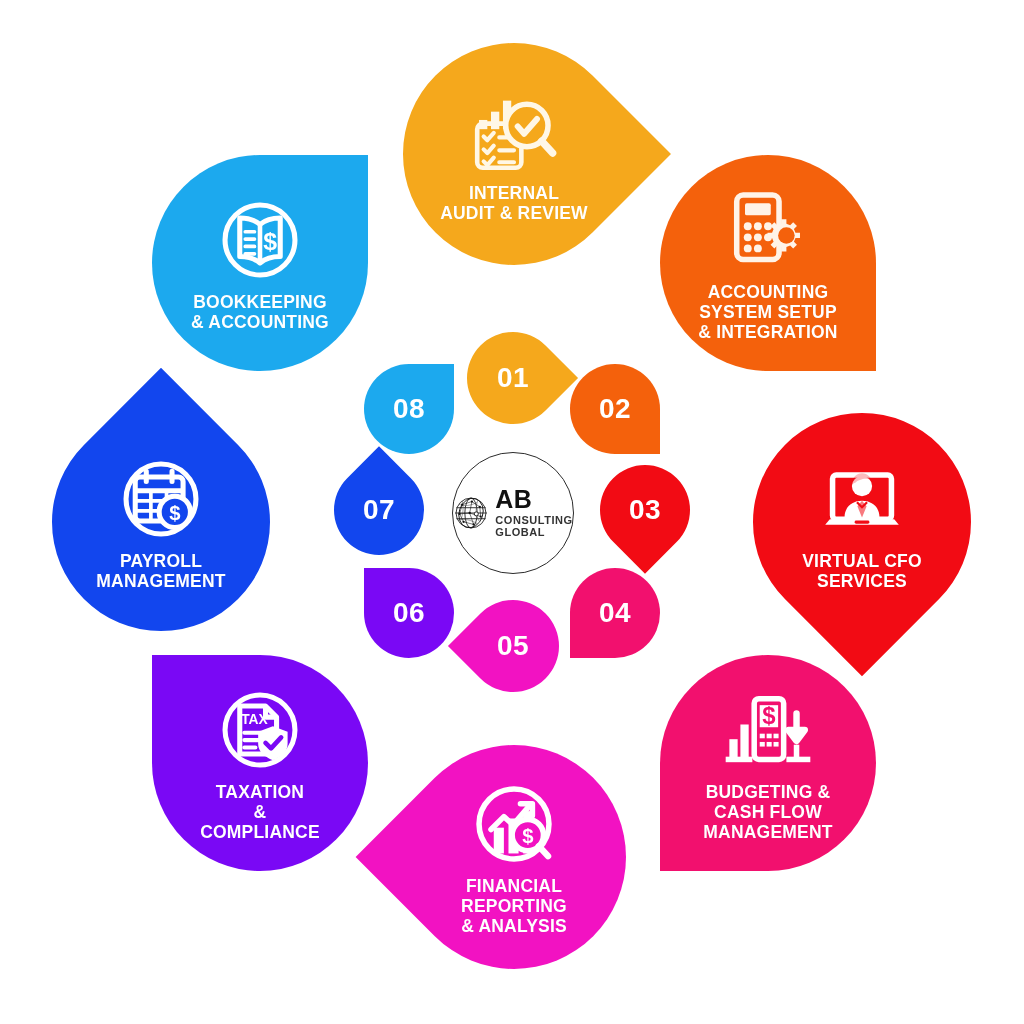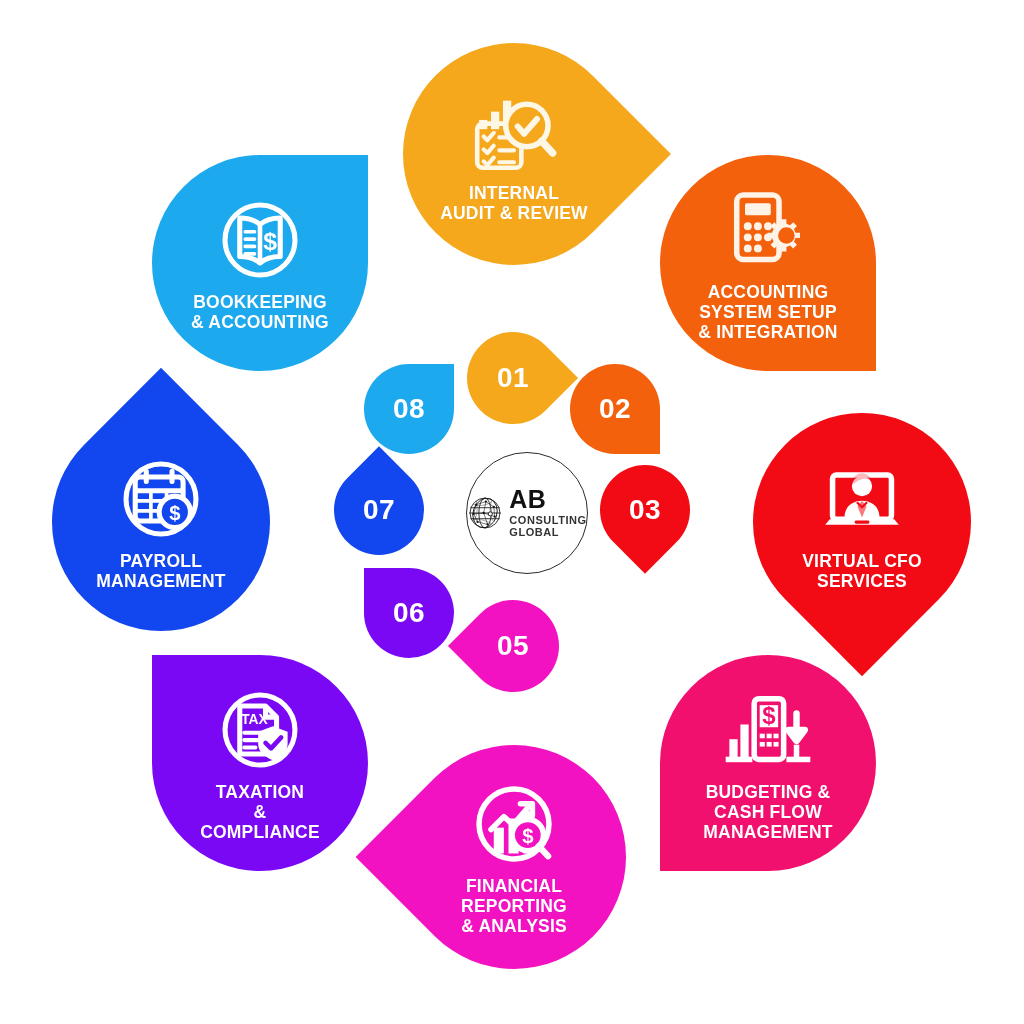--- a/index.html
+++ b/index.html
@@ -50,21 +50,21 @@
   }
   .badge-num{
     position:absolute;left:0;top:0;width:100%;height:100%;
     display:flex;align-items:center;justify-content:center;
     color:#fff;font-weight:bold;font-size:28px;letter-spacing:.5px;
   }
 
   
   #logo{
     position:absolute;
-    left:466px;top:452px;
+    left:452px;top:452px;
     width:120px;height:120px;
     border-radius:50%;
     background:#fff;
     border:1.6px solid #2b2b2b;
     display:flex;align-items:center;justify-content:center;
     z-index:40;
   }
   #logo .logo-row{
     display:flex;align-items:center;justify-content:center;gap:2px;
     transform:translateX(-2px);
@@ -256,20 +256,23 @@
   </div>
 
   <div class="badge" style="left:570px;top:364px;width:90px;height:90px;background:#F4610C;transform:rotate(270deg);">
     <div class="badge-num" style="transform:rotate(-270deg);">02</div>
   </div>
 
   <div class="badge" style="left:600px;top:465px;width:90px;height:90px;background:#F20B14;transform:rotate(315deg);">
     <div class="badge-num" style="transform:rotate(-315deg);">03</div>
   </div>
 
+  <div class="badge" style="left:570px;top:568px;width:90px;height:90px;background:#F2106E;transform:rotate(0deg);">
+    <div class="badge-num" style="transform:rotate(0deg);">04</div>
+  </div>
 
   <div class="badge" style="left:467px;top:600px;width:92px;height:92px;background:#F212C2;transform:rotate(45deg);">
     <div class="badge-num" style="transform:rotate(-45deg);">05</div>
   </div>
 
   <div class="badge" style="left:364px;top:568px;width:90px;height:90px;background:#7A08F5;transform:rotate(90deg);">
     <div class="badge-num" style="transform:rotate(-90deg);">06</div>
   </div>
 
   <div class="badge" style="left:334px;top:465px;width:90px;height:90px;background:#1246EE;transform:rotate(135deg);">

